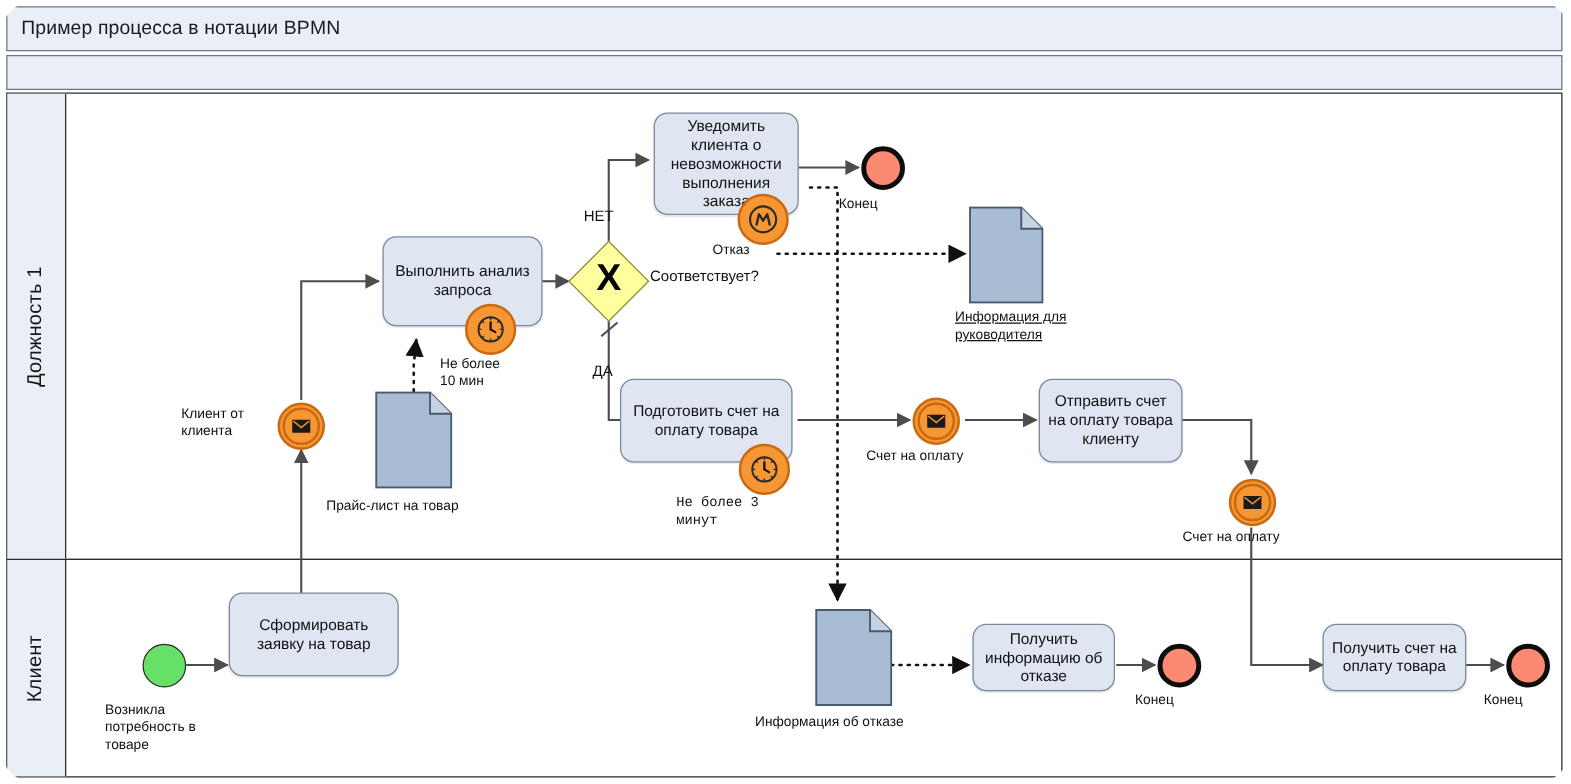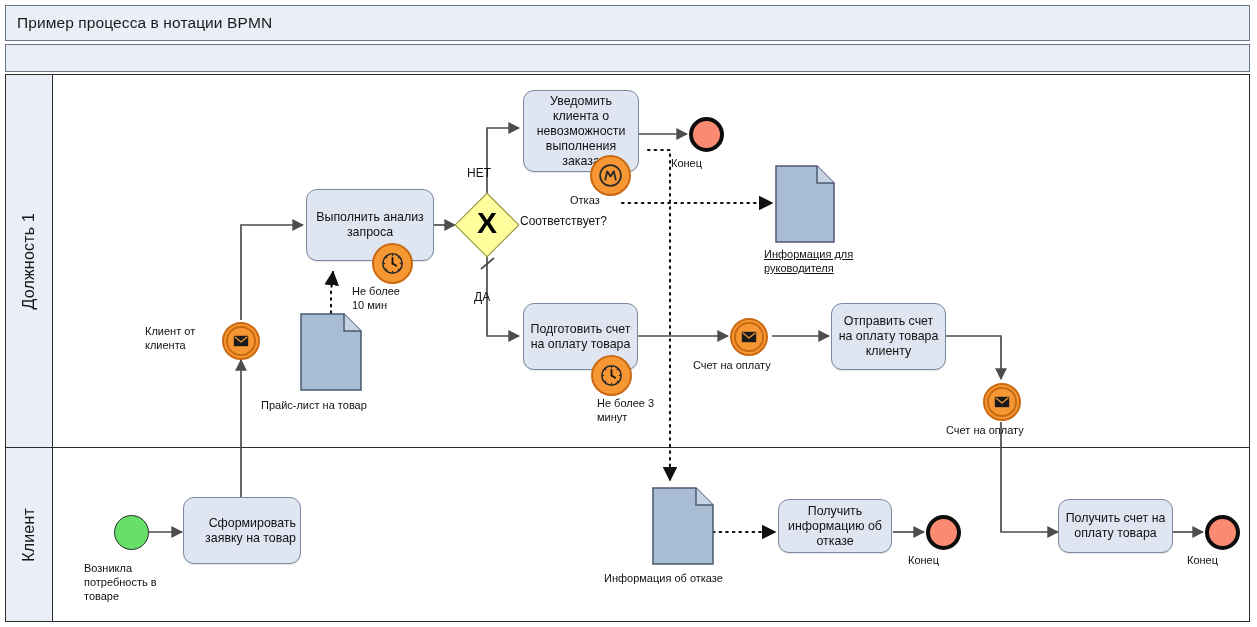--- a/index.html
+++ b/index.html
@@ -7,20 +7,21 @@
   body{
     font-family:"Liberation Sans","DejaVu Sans",sans-serif;
     -webkit-font-smoothing:antialiased;
   }
   #pool{
     position:relative;
     width:1257px;
     height:627px;
     overflow:hidden;
     background:#ffffff;
+    border-radius:30px;
   }
   
   .title-bar{
     position:absolute;
     left:5px; top:5px;
     width:1245px; height:36px;
     background:#e9eef7;
     border:1px solid #6b7687;
     box-sizing:border-box;
     display:flex; align-items:center;
@@ -297,41 +298,41 @@
     <div class="inner">
       <svg width="16" height="12" viewBox="0 0 16 12">
         <rect x="0.8" y="0.8" width="14.4" height="10.4" fill="#1a1a1a"></rect>
         <path d="M1.6 1.8 L8 7 L14.4 1.8" fill="none" stroke="#f79733" stroke-width="1.2"></path>
       </svg>
     </div>
   </div>
   <div class="lbl" style="left:145px; top:324px; width:74px;">Клиент от
 клиента</div>
 
-  <div class="node task" style="left:523px; top:303px; width:115px; height:67px;">
+  <div class="node task" style="left:496px; top:303px; width:138px; height:67px;">
     <span>Подготовить счет на оплату товара</span>
   </div>
   <div class="marker" style="left:591px; top:355px; width:37px; height:37px;">
     <svg width="25" height="25" viewBox="0 0 24 24">
       <circle cx="12" cy="12" r="9.3" fill="none" stroke="#2a2a2a" stroke-width="1.5"></circle>
       <g stroke="#2a2a2a" stroke-width="1.1">
         <path d="M12 2.9 V5"></path>
           <path d="M12 19 V21.1"></path>
         <path d="M2.9 12 H5"></path>
           <path d="M19 12 H21.1"></path>
         <path d="M5.4 5.4 L6.9 6.9"></path>
           <path d="M17.1 17.1 L18.6 18.6"></path>
         <path d="M18.6 5.4 L17.1 6.9"></path>
           <path d="M6.9 17.1 L5.4 18.6"></path>
       </g>
       <path d="M12 12 V6.6" stroke="#111" stroke-width="1.7" stroke-linecap="round"></path>
       <path d="M12 12 L15.6 14.1" stroke="#111" stroke-width="1.7" stroke-linecap="round"></path>
     </svg>
   </div>
-  <div class="lbl" style="left:597px; top:396px; width:86px;">Не более 3
+  <div class="lbl" style="left:541px; top:396px; width:86px;font-family:Liberation Mono, monospace;">Не более 3
 минут</div>
 
   <div class="node ev ev-msg" style="left:730px; top:318px; width:38px; height:38px;">
     <div class="inner">
       <svg width="16" height="12" viewBox="0 0 16 12">
         <rect x="0.8" y="0.8" width="14.4" height="10.4" fill="#1a1a1a"></rect>
         <path d="M1.6 1.8 L8 7 L14.4 1.8" fill="none" stroke="#f79733" stroke-width="1.2"></path>
       </svg>
     </div>
   </div>
@@ -349,21 +350,21 @@
       </svg>
     </div>
   </div>
   <div class="lbl" style="left:946px; top:423px; width:112px;">Счет на оплату</div>
 
   <div class="node ev ev-start" style="left:114px; top:515px; width:35px; height:35px;"></div>
   <div class="lbl" style="left:84px; top:561px; width:96px;">Возникла
 потребность в
 товаре</div>
 
-  <div class="node task" style="left:183px; top:497px; width:118px; height:67px;text-align:right;">
+  <div class="node task" style="left:183px; top:474px; width:136px; height:67px;">
     <span>Сформировать заявку на товар</span>
   </div>
 
   <div class="doc" style="left:652px; top:487px;">
     <svg width="62" height="78" viewBox="0 0 62 78">
       <path d="M1,1 H44 L61,18 V77 H1 Z" fill="#a8bcd4" stroke="#4a5a6e" stroke-width="1.5"></path>
       <path d="M44,1 V18 H61" fill="#c6d3e3" stroke="#4a5a6e" stroke-width="1.5"></path>
     </svg>
   </div>
   <div class="lbl" style="left:604px; top:571px; width:160px;">Информация об отказе</div>

